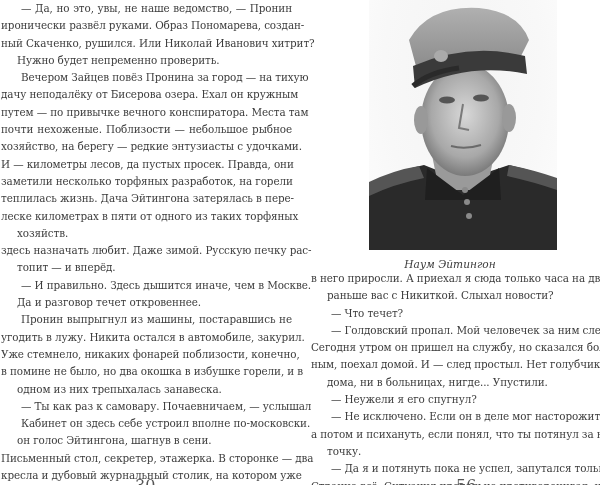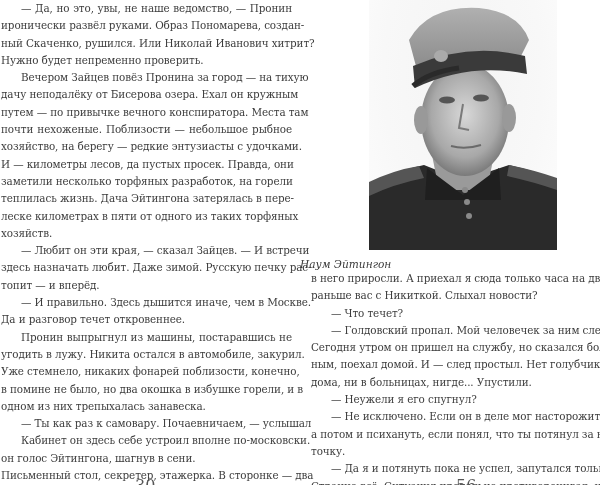--- a/index.html
+++ b/index.html
@@ -7,31 +7,31 @@
   body { position: relative; font-family: "DejaVu Serif", "Liberation Serif", serif; color: #3a3a3a; }
 
   .page { position: absolute; top: 0; height: 485px; }
   .page-left { left: 0; width: 300px; }
   .page-right { left: 300px; width: 300px; }
 
   .text-block { position: absolute; font-size: 10.4px; line-height: 17.3px; text-align: justify; color: #3c3c3c; letter-spacing: -0.1px; }
   .page-left .text-block { left: 1px; top: 0; width: 291px; }
   .page-right .text-block { left: 11px; top: 270px; width: 287px; }
   .line { display: block; white-space: nowrap; text-align: justify; text-align-last: justify; }
-  .line.last { text-align-last: left; }
+  .line.last { text-align-last: left; padding-left: 16px; }
   .line.indent { padding-left: 20px; }
 
   .photo {
     position: absolute; left: 369px; top: 0; width: 188px; height: 250px;
     background: radial-gradient(ellipse at 50% 30%, #f4f4f4 0%, #f8f8f8 60%, #fdfdfd 100%);
     overflow: hidden;
   }
   .photo svg { width: 100%; height: 100%; display: block; }
 
-  .caption { position: absolute; left: 300px; top: 258px; width: 300px; text-align: left; font-style: italic; font-size: 10.6px; color: #3a3a3a; }
+  .caption { position: absolute; left: 300px; top: 258px; width: 300px; text-align: center; font-style: italic; font-size: 10.6px; color: #3a3a3a; }
 
   .page-number { position: absolute; top: 476px; font-size: 16px; color: #555; }
   .page-left .page-number { left: 135px; }
   .page-right .page-number { left: 156px; }
 </style>
 </head>
 <body>
 
 <div class="page page-left">
   <div class="text-block" id="left-text">
@@ -42,21 +42,20 @@
       <span class="line indent">Вечером Зайцев повёз Пронина за город — на тихую</span>
       <span class="line">дачу неподалёку от Бисерова озера. Ехал он кружным</span>
       <span class="line">путем — по привычке вечного конспиратора. Места там</span>
       <span class="line">почти нехоженые. Поблизости — небольшое рыбное</span>
       <span class="line">хозяйство, на берегу — редкие энтузиасты с удочками.</span>
       <span class="line">И — километры лесов, да пустых просек. Правда, они</span>
       <span class="line">заметили несколько торфяных разработок, на горели</span>
       <span class="line">теплилась жизнь. Дача Эйтингона затерялась в пере-</span>
       <span class="line">леске километрах в пяти от одного из таких торфяных</span>
       <span class="line last">хозяйств.</span>
-      <span class="line indent">— Любит он эти края, — сказал Зайцев. — И встречи</span>
       <span class="line">здесь назначать любит. Даже зимой. Русскую печку рас-</span>
       <span class="line last">топит — и вперёд.</span>
       <span class="line indent">— И правильно. Здесь дышится иначе, чем в Москве.</span>
       <span class="line last">Да и разговор течет откровеннее.</span>
       <span class="line indent">Пронин выпрыгнул из машины, постаравшись не</span>
       <span class="line">угодить в лужу. Никита остался в автомобиле, закурил.</span>
       <span class="line">Уже стемнело, никаких фонарей поблизости, конечно,</span>
       <span class="line">в помине не было, но два окошка в избушке горели, и в</span>
       <span class="line last">одном из них трепыхалась занавеска.</span>
       <span class="line indent">— Ты как раз к самовару. Почаевничаем, — услышал</span>

